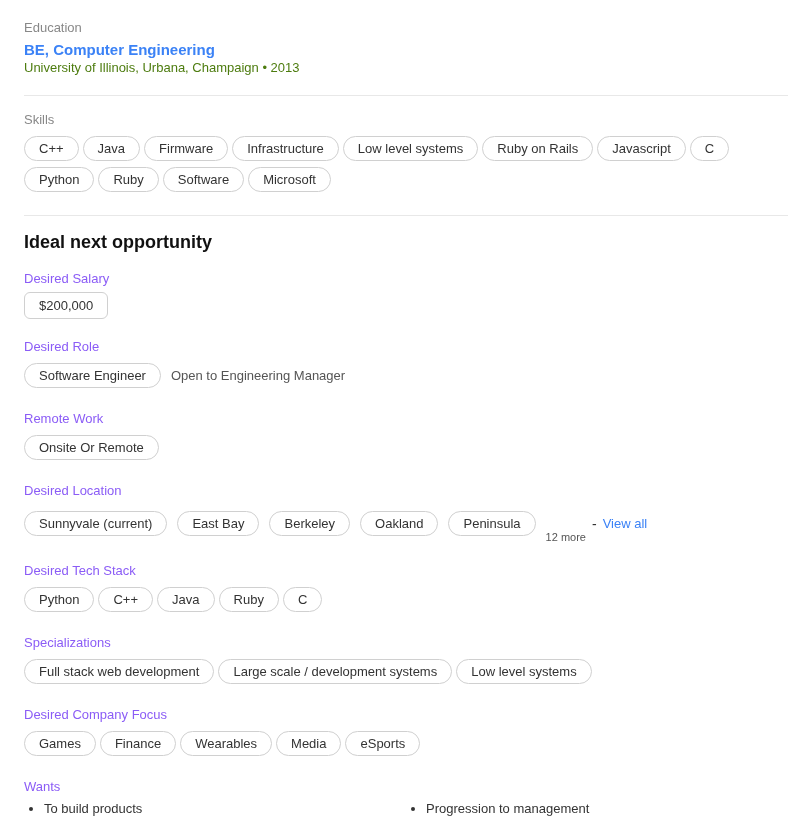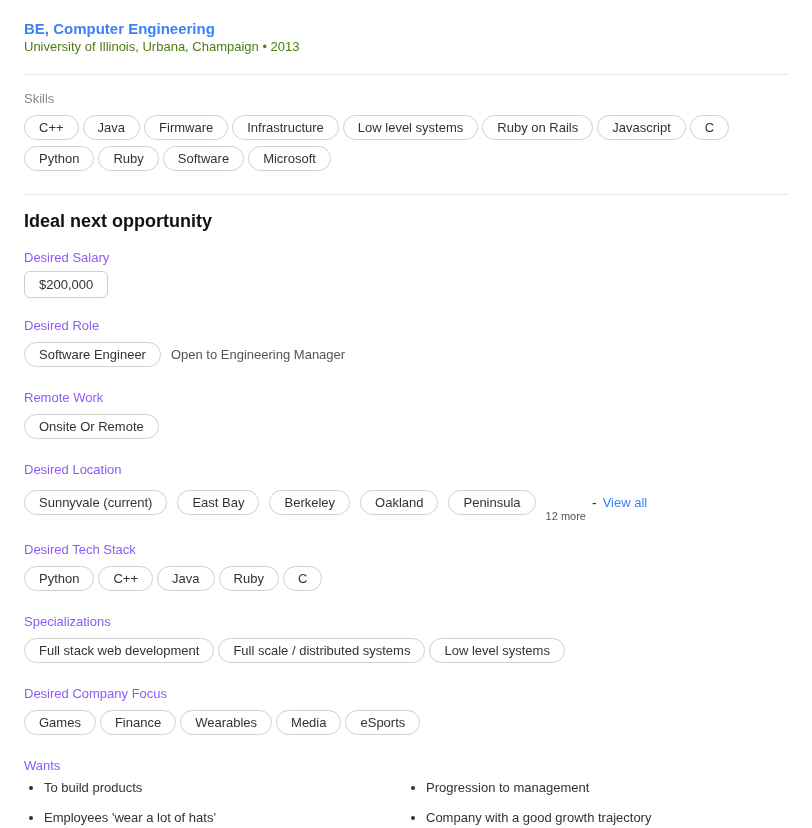--- a/index.html
+++ b/index.html
@@ -130,20 +130,21 @@
     .divider {
       border: none;
       border-top: 1px solid #e8e8e8;
       margin: 16px 0;
     }
   </style>
 </head>
 <body>
 
 <div class="section">
+  <div class="section-label">Education</div>
   <div class="edu-degree">BE, Computer Engineering</div>
   <div class="edu-school">University of Illinois, Urbana, Champaign • 2013</div>
 </div>
 
 <hr class="divider">
 
 <div class="section">
   <div class="section-label">Skills</div>
   <div class="tags-row" id="skills-tags">
       <span class="tag">C++</span>
@@ -209,21 +210,21 @@
       <span class="tag">Java</span>
       <span class="tag">Ruby</span>
       <span class="tag">C</span>
     </div>
 </div>
 
 <div class="section">
   <div class="field-label">Specializations</div>
   <div class="tags-row" id="specializations-tags">
       <span class="tag">Full stack web development</span>
-      <span class="tag">Full scale / distributed systems</span>
+      <span class="tag">Large scale / development systems</span>
       <span class="tag">Low level systems</span>
     </div>
 </div>
 
 <div class="section">
   <div class="field-label">Desired Company Focus</div>
   <div class="tags-row" id="company-focus-tags">
       <span class="tag">Games</span>
       <span class="tag">Finance</span>
       <span class="tag">Wearables</span>

